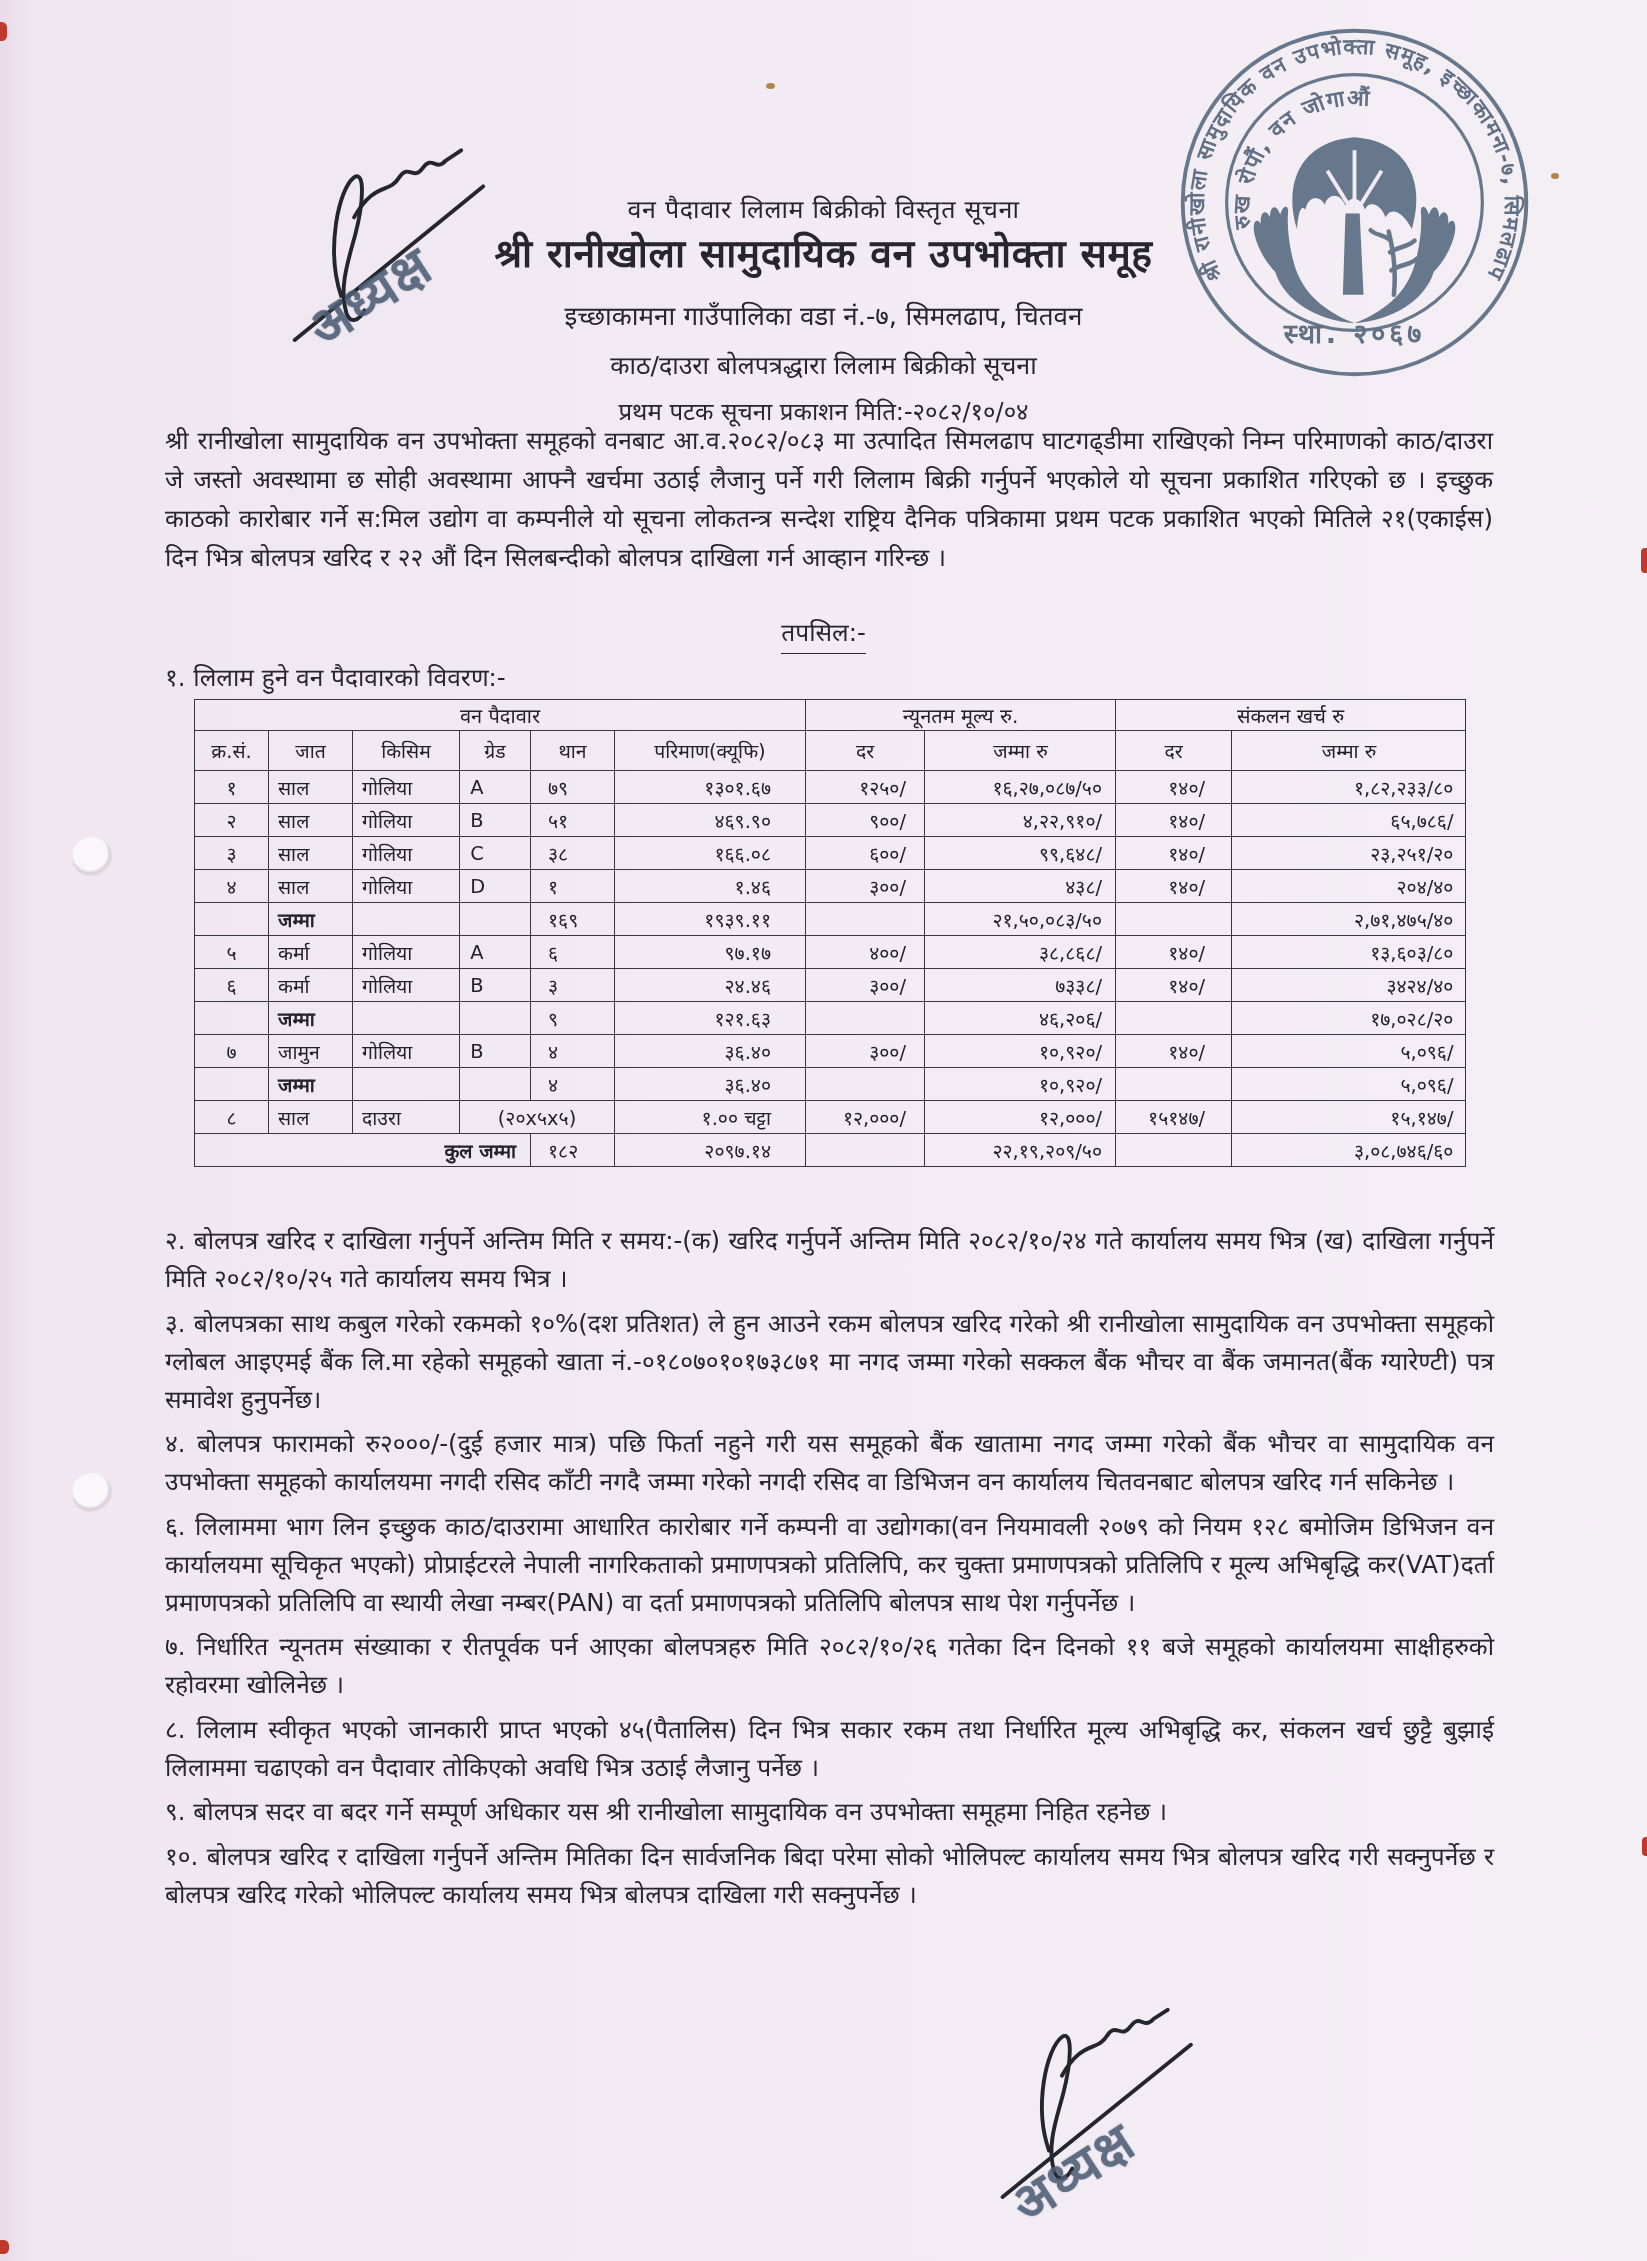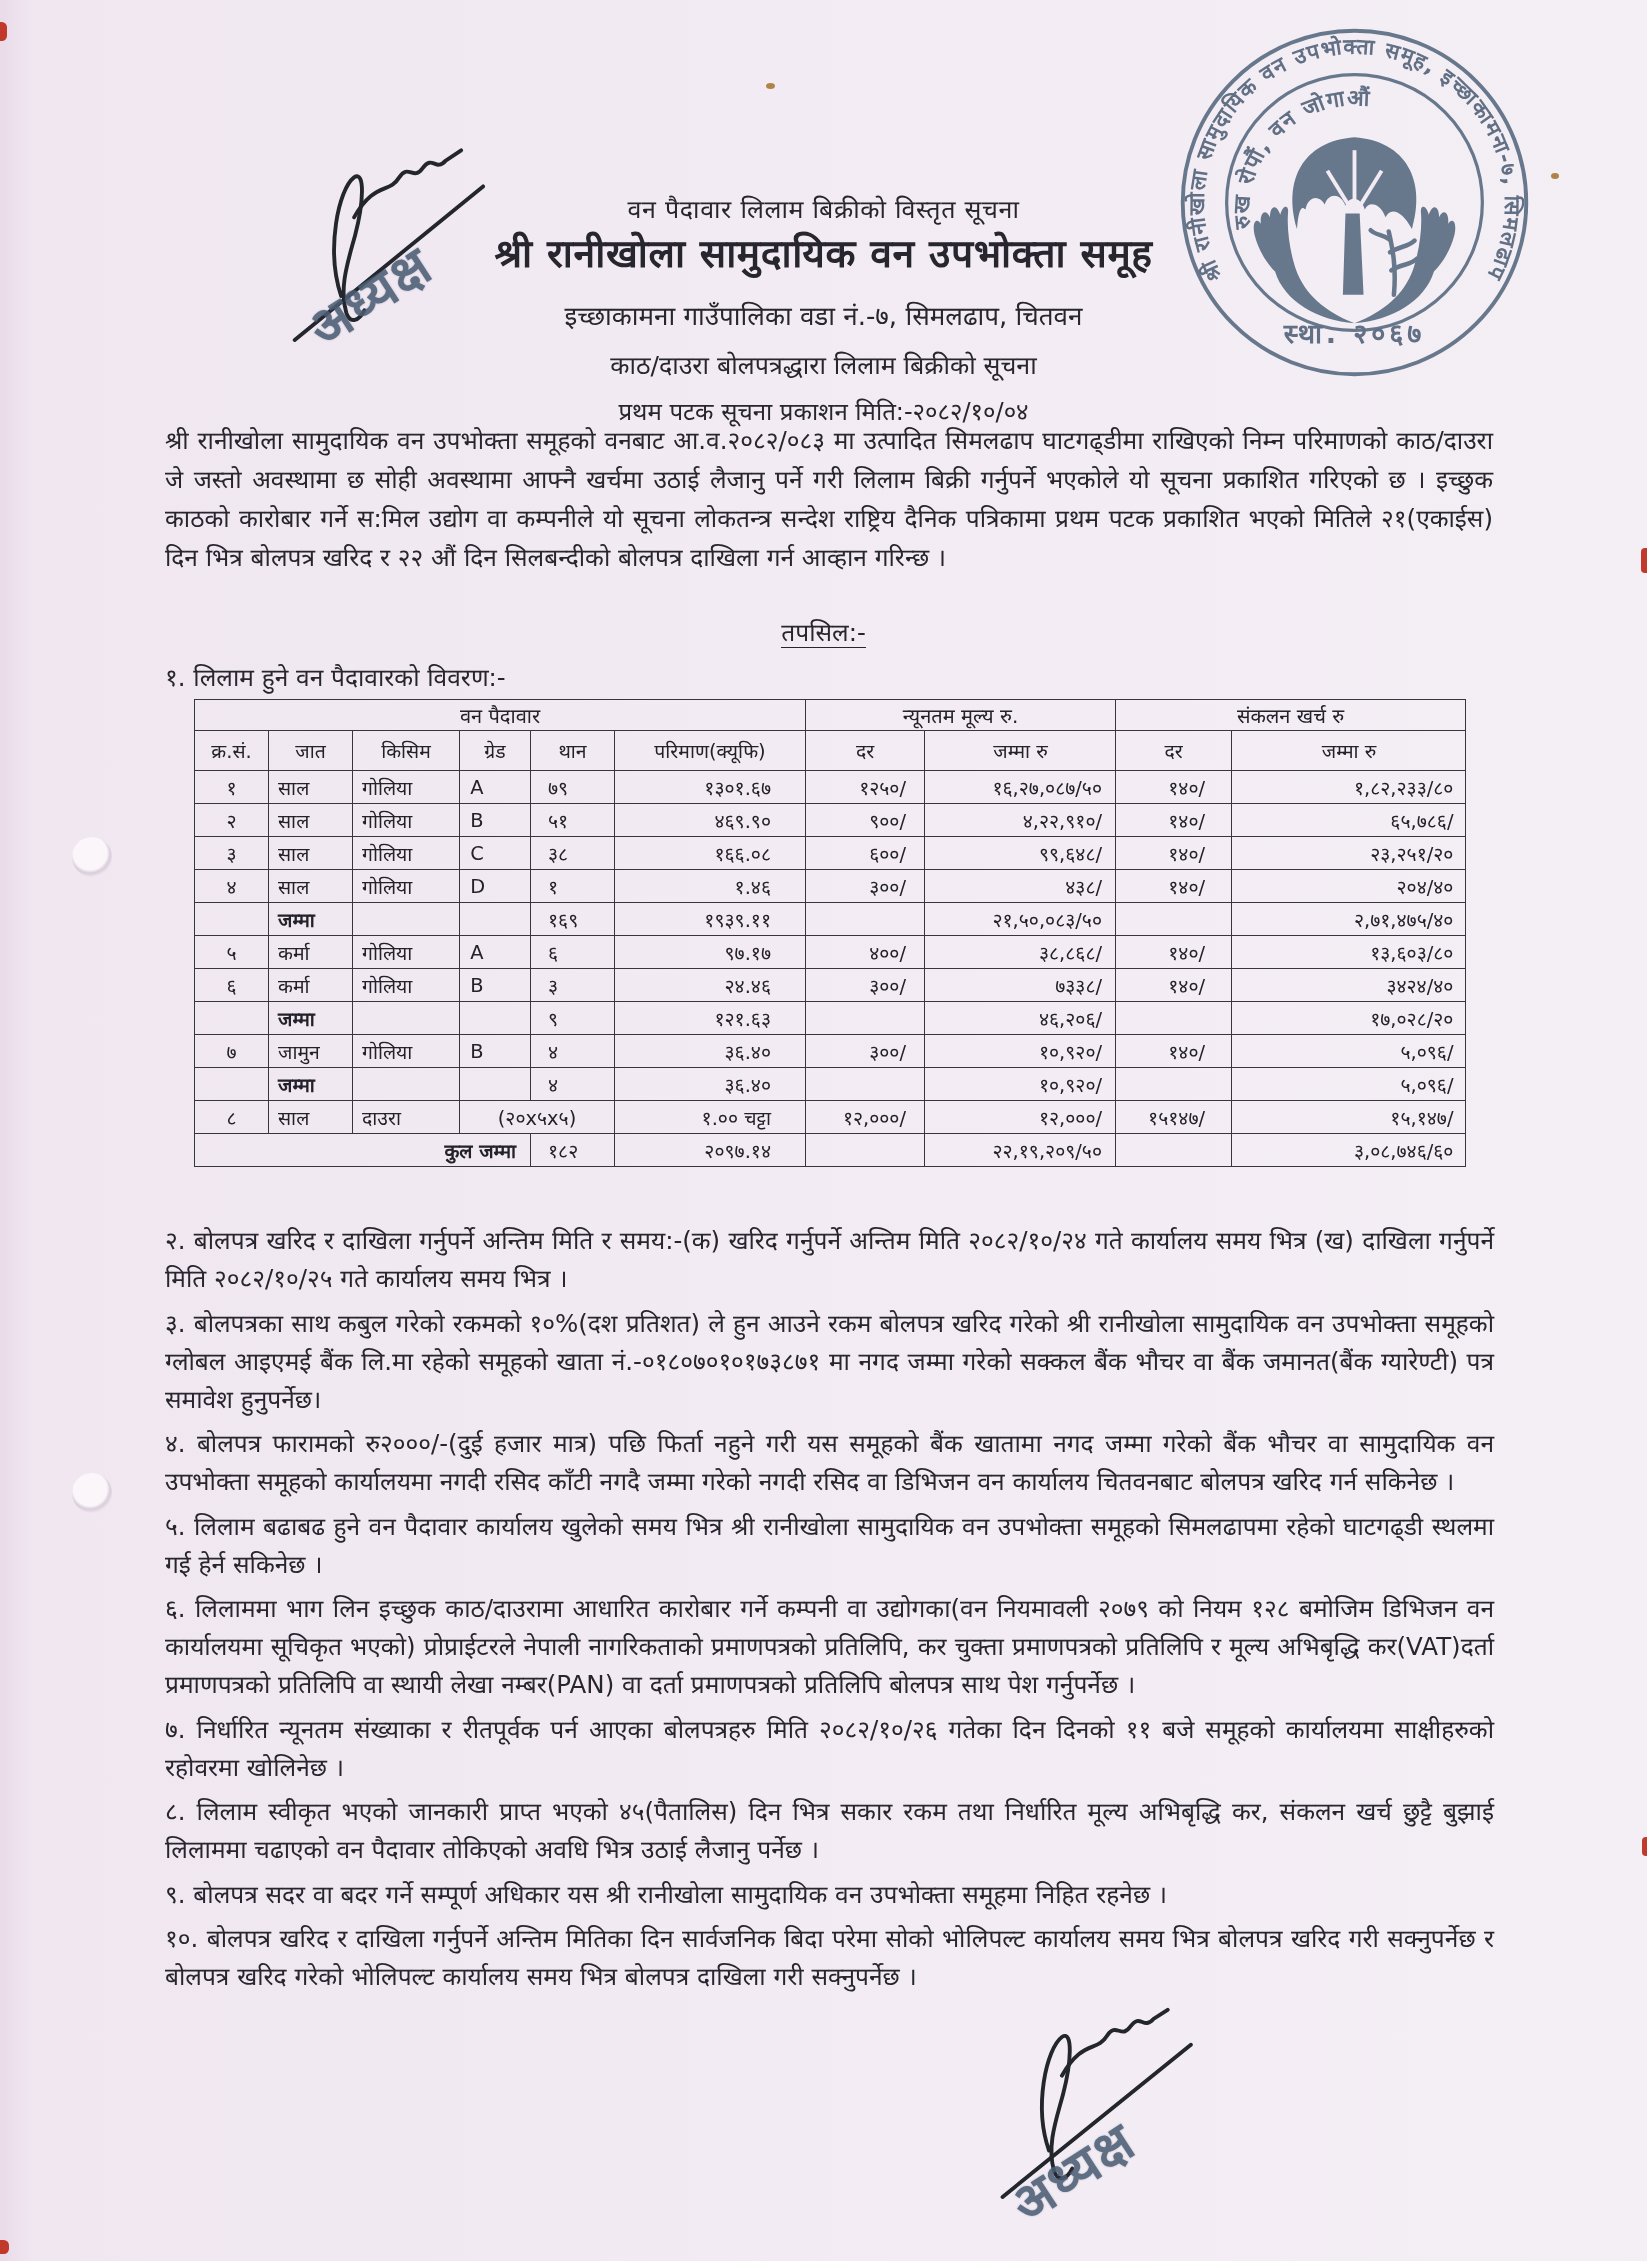--- a/index.html
+++ b/index.html
@@ -34,21 +34,21 @@
   .h-notice{font-size:25px;margin-top:14px;}
   .h-date{font-size:24px;margin-top:13px;}
 
   .intro{
     position:absolute;left:165px;top:421px;width:1328px;
     font-size:24.5px;line-height:39px;text-align:justify;
   }
   .tapasil{
     position:absolute;left:0;top:615px;width:1647px;text-align:center;font-size:24.5px;
   }
-  .tapasil span{border-bottom:1.9px solid #27252e;padding-bottom:0;}
+  .tapasil span{border-bottom:1.9px solid #27252e;padding-bottom:6px;}
   .table-title{position:absolute;left:165px;top:660px;font-size:24.5px;}
 
   table.lot-table{
     position:absolute;left:194px;top:699px;width:1270px;
     border-collapse:collapse;table-layout:fixed;
     font-size:19.4px;color:#23212a;
   }
   .lot-table th,.lot-table td{
     border:1.9px solid #39353f;height:32px;vertical-align:middle;
     padding:0 5.2px;font-weight:normal;overflow:hidden;white-space:nowrap;
@@ -343,21 +343,20 @@
           <td class="c8"></td>
           <td class="c9">३,०८,७४६/६०</td>
         </tr>
       </tbody>
   </table>
 
   <div class="terms">
       <p>२. बोलपत्र खरिद र दाखिला गर्नुपर्ने अन्तिम मिति र समय:-(क) खरिद गर्नुपर्ने अन्तिम मिति २०८२/१०/२४ गते कार्यालय समय भित्र (ख) दाखिला गर्नुपर्ने मिति २०८२/१०/२५ गते कार्यालय समय भित्र ।</p>
       <p>३. बोलपत्रका साथ कबुल गरेको रकमको १०%(दश प्रतिशत) ले हुन आउने रकम बोलपत्र खरिद गरेको श्री रानीखोला सामुदायिक वन उपभोक्ता समूहको ग्लोबल आइएमई बैंक लि.मा रहेको समूहको खाता नं.-०१८०७०१०१७३८७१ मा नगद जम्मा गरेको सक्कल बैंक भौचर वा बैंक जमानत(बैंक ग्यारेण्टी) पत्र समावेश हुनुपर्नेछ।</p>
       <p>४. बोलपत्र फारामको रु२०००/-(दुई हजार मात्र) पछि फिर्ता नहुने गरी यस समूहको बैंक खातामा नगद जम्मा गरेको बैंक भौचर वा सामुदायिक वन उपभोक्ता समूहको कार्यालयमा नगदी रसिद काँटी नगदै जम्मा गरेको नगदी रसिद वा डिभिजन वन कार्यालय चितवनबाट बोलपत्र खरिद गर्न सकिनेछ ।</p>
-      <p>५. लिलाम बढाबढ हुने वन पैदावार कार्यालय खुलेको समय भित्र श्री रानीखोला सामुदायिक वन उपभोक्ता समूहको सिमलढापमा रहेको घाटगढ्डी स्थलमा गई हेर्न सकिनेछ ।</p>
       <p>६. लिलाममा भाग लिन इच्छुक काठ/दाउरामा आधारित कारोबार गर्ने कम्पनी वा उद्योगका(वन नियमावली २०७९ को नियम १२८ बमोजिम डिभिजन वन कार्यालयमा सूचिकृत भएको) प्रोप्राईटरले नेपाली नागरिकताको प्रमाणपत्रको प्रतिलिपि, कर चुक्ता प्रमाणपत्रको प्रतिलिपि र मूल्य अभिबृद्धि कर(VAT)दर्ता प्रमाणपत्रको प्रतिलिपि वा स्थायी लेखा नम्बर(PAN) वा दर्ता प्रमाणपत्रको प्रतिलिपि बोलपत्र साथ पेश गर्नुपर्नेछ ।</p>
       <p>७. निर्धारित न्यूनतम संख्याका र रीतपूर्वक पर्न आएका बोलपत्रहरु मिति २०८२/१०/२६ गतेका दिन दिनको ११ बजे समूहको कार्यालयमा साक्षीहरुको रहोवरमा खोलिनेछ ।</p>
       <p>८. लिलाम स्वीकृत भएको जानकारी प्राप्त भएको ४५(पैतालिस) दिन भित्र सकार रकम तथा निर्धारित मूल्य अभिबृद्धि कर, संकलन खर्च छुट्टै बुझाई लिलाममा चढाएको वन पैदावार तोकिएको अवधि भित्र उठाई लैजानु पर्नेछ ।</p>
       <p>९. बोलपत्र सदर वा बदर गर्ने सम्पूर्ण अधिकार यस श्री रानीखोला सामुदायिक वन उपभोक्ता समूहमा निहित रहनेछ ।</p>
       <p>१०. बोलपत्र खरिद र दाखिला गर्नुपर्ने अन्तिम मितिका दिन सार्वजनिक बिदा परेमा सोको भोलिपल्ट कार्यालय समय भित्र बोलपत्र खरिद गरी सक्नुपर्नेछ र बोलपत्र खरिद गरेको भोलिपल्ट कार्यालय समय भित्र बोलपत्र दाखिला गरी सक्नुपर्नेछ ।</p>
     </div>
 
   <div class="sig sig-bottom">
     <svg width="400" height="258" viewBox="0 0 620 400">
       <g fill="none" stroke="#23262c" stroke-width="6" stroke-linecap="round">

